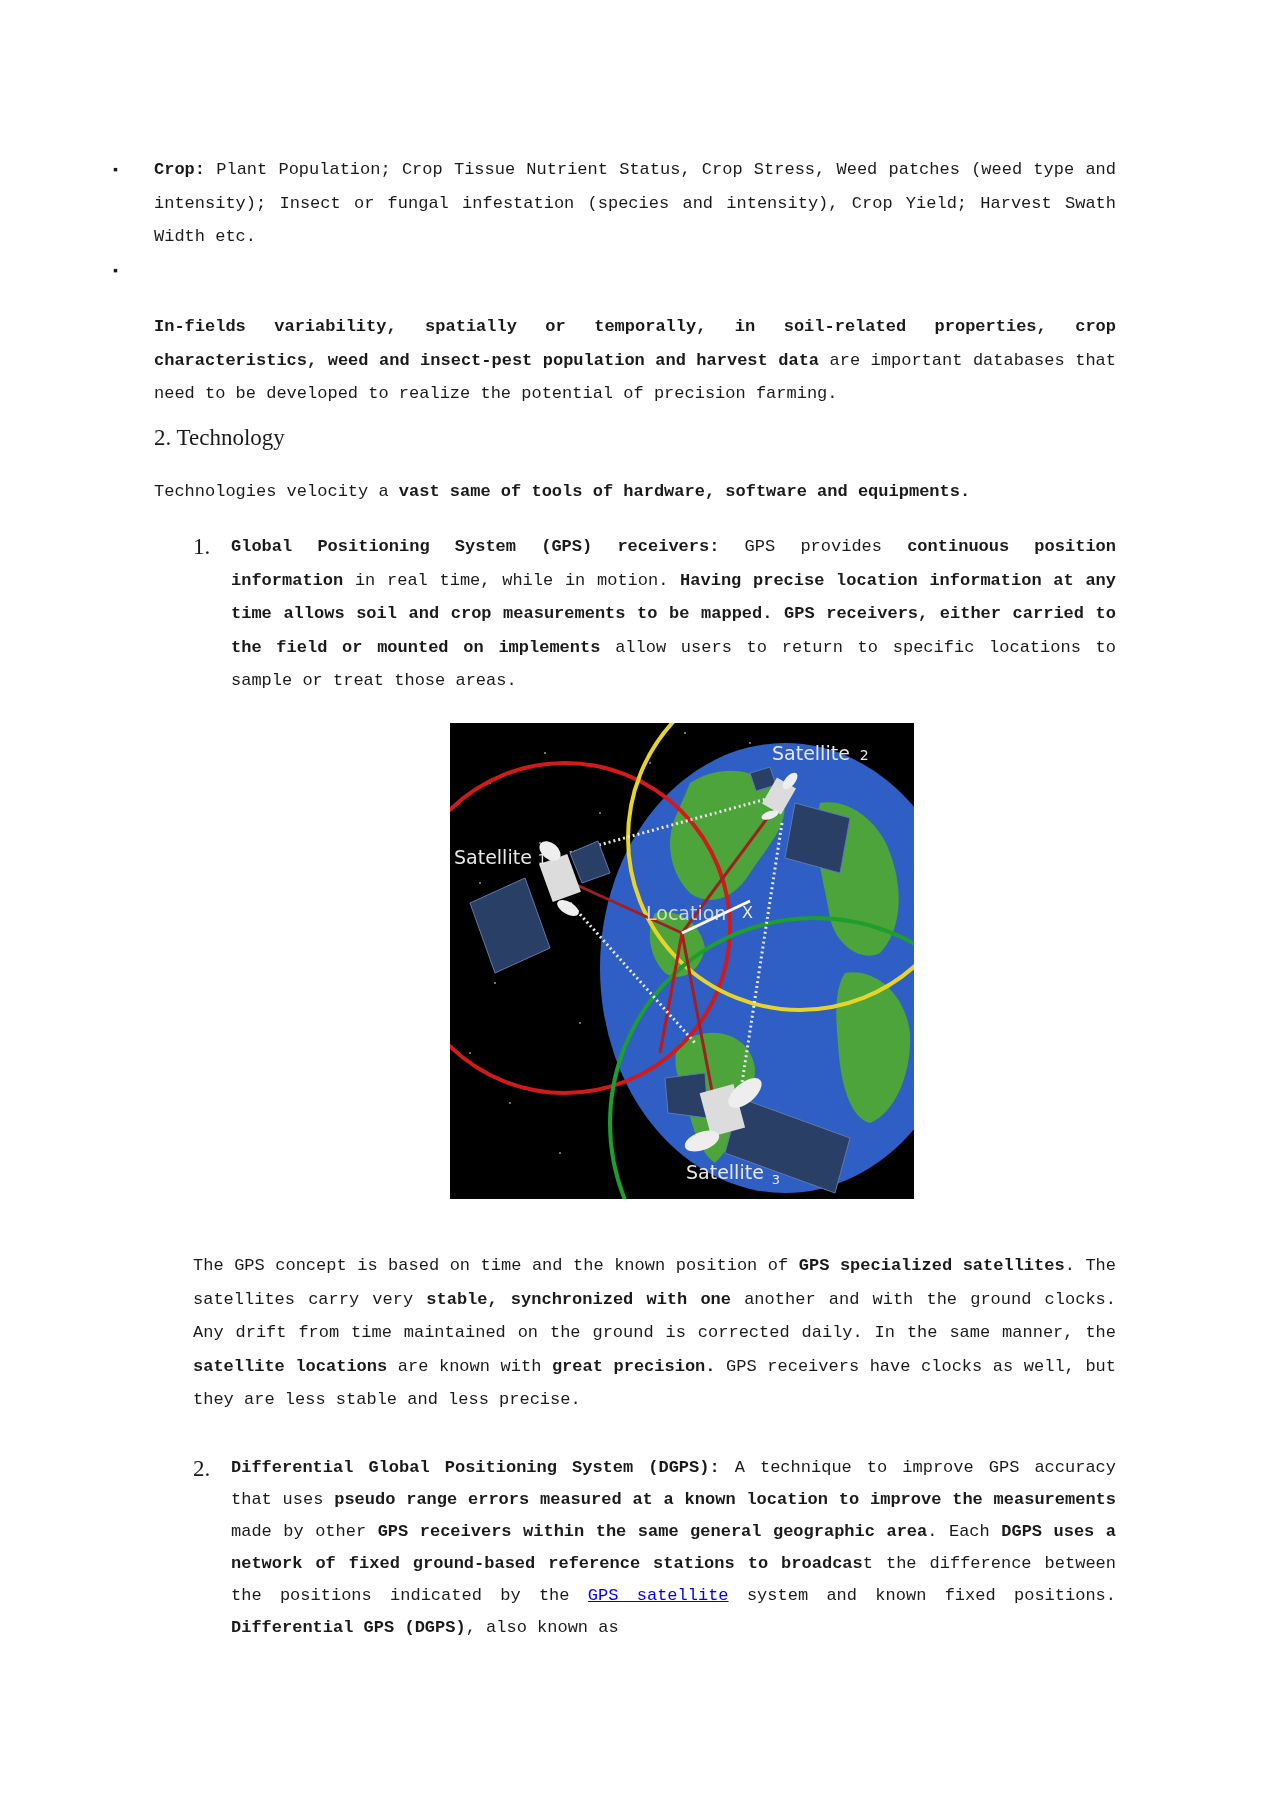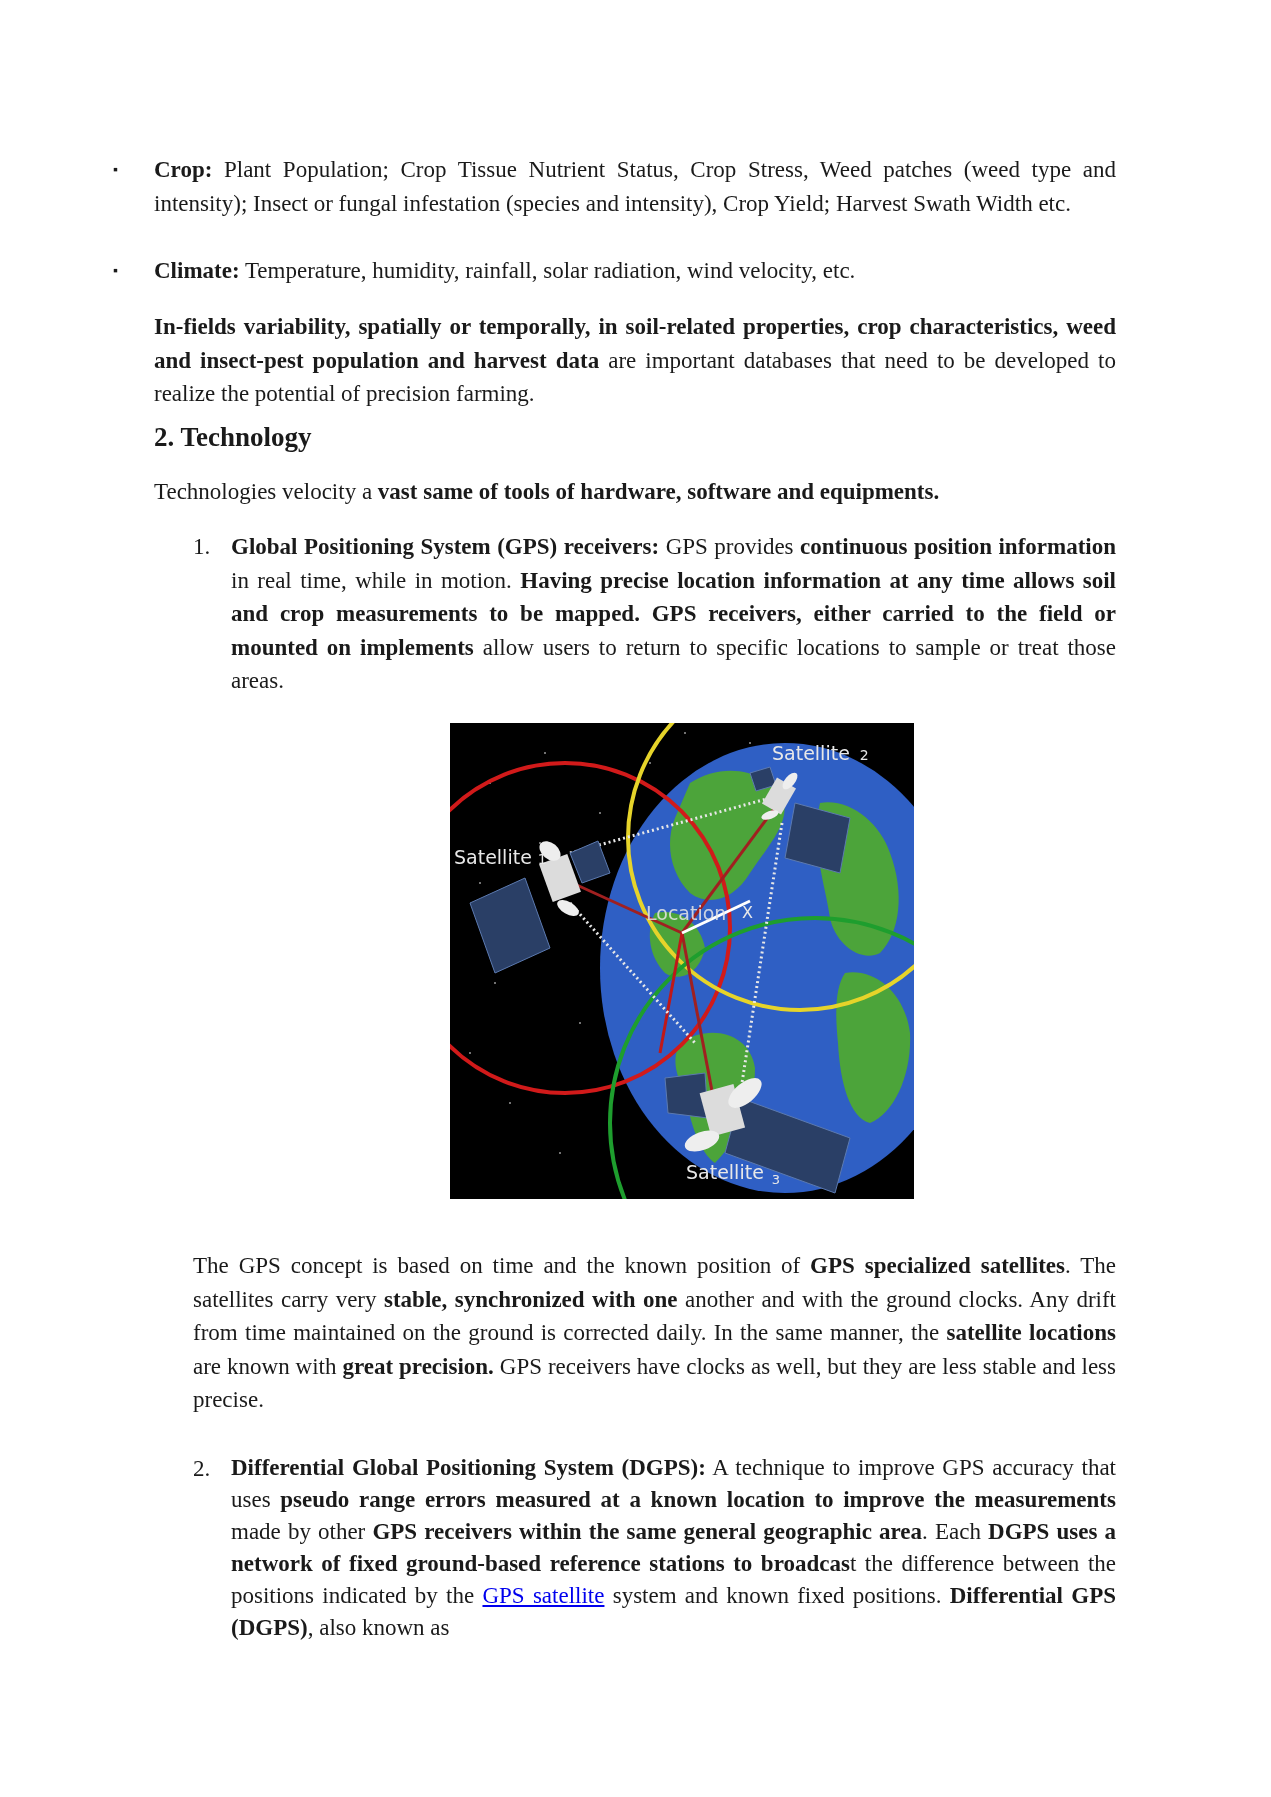--- a/index.html
+++ b/index.html
@@ -1,42 +1,39 @@
 <!DOCTYPE html>
 <html><head>
 <meta charset="utf-8">
 <style>
   html, body { margin: 0; padding: 0; background: #ffffff; }
   body { width: 1271px; height: 1797px; position: relative; overflow: hidden;
          font-family: "Liberation Serif", "DejaVu Serif", serif; color: #1a1a1a; }
   .page { position: absolute; left: 0; top: 0; width: 1271px; height: 1797px; }
-  .p { position: absolute; font-size: 23px; line-height: 33.5px; text-align: justify; text-align-last: left; }
+  .p { position: absolute; font-size: 17px; line-height: 33.5px; text-align: justify; text-align-last: left; font-family: Liberation Mono, monospace; }
   .p b { font-weight: bold; }
   .bullet { position: absolute; font-size: 14px; line-height: 33.5px; }
   .num { position: absolute; font-size: 23px; line-height: 33.5px; }
   a.link { color: #1a0dab; color: #0000ee; text-decoration: underline; }
-  .heading { position: absolute; font-size: 27px; font-weight: bold; line-height: 33.5px; }
+  .heading { position: absolute; font-size: 23px; font-weight: normal; line-height: 33.5px; }
   .figure { position: absolute; left: 450px; top: 723px; width: 464px; height: 476px; background: #000; overflow: hidden; }
   .figure svg { display: block; }
   .sat-label { font-family: "DejaVu Sans", sans-serif; fill: #e8e8e8; }
 </style>
 </head>
 <body>
 
 <div class="page">
 
   <span class="bullet" style="left:113px; top:153px;">▪</span>
   <div class="p" style="left:154px; top:153px; width:962px;">
     <b>Crop:</b><span> Plant Population; Crop Tissue Nutrient Status, Crop Stress, Weed patches (weed type and intensity); Insect or fungal infestation (species and intensity), Crop Yield; Harvest Swath Width etc.</span>
   </div>
 
   <span class="bullet" style="left:113px; top:254px;">▪</span>
-  <div class="p" style="left:154px; top:254px; width:962px;">
-    <b>Climate:</b><span> Temperature, humidity, rainfall, solar radiation, wind velocity, etc.</span>
-  </div>
 
   <div class="p" style="left:154px; top:310px; width:962px;">
     <b>In-fields variability, spatially or temporally, in soil-related properties, crop characteristics, weed and insect-pest population and harvest data</b><span> are important databases that need to be developed to realize the potential of precision farming.</span>
   </div>
 
   <div class="heading" style="left:154px; top:421px;">2. Technology</div>
 
   <div class="p" style="left:154px; top:475px; width:962px;">
     <span>Technologies velocity a </span><b>vast same of tools of hardware, software and equipments.</b>
   </div>

